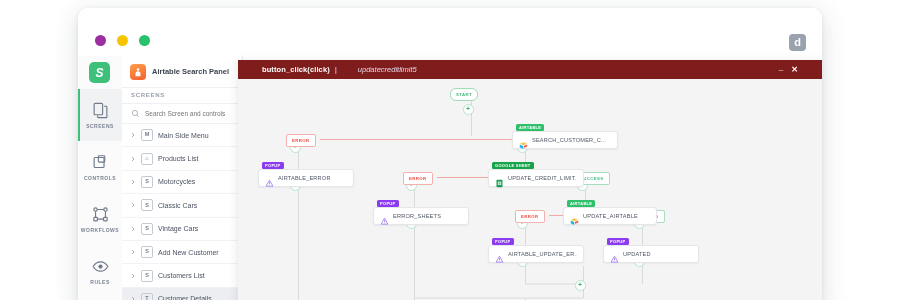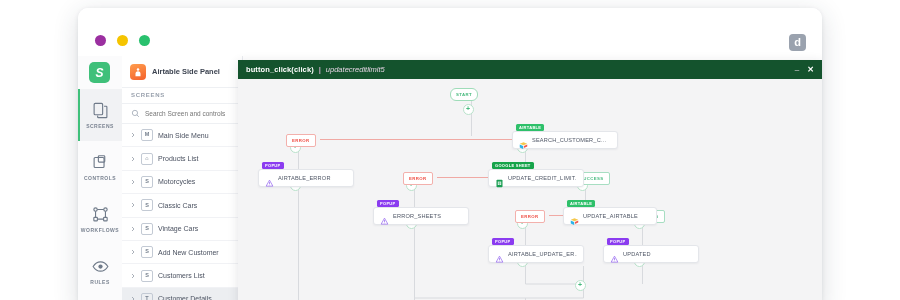--- a/index.html
+++ b/index.html
@@ -99,26 +99,26 @@
   }
   .tlabel{font-size:7px;color:#4a5160;white-space:nowrap;}
 
   
   .modal{
     position:absolute;left:160px;top:52px;width:584px;height:248px;
     background:#f4f4f5;overflow:hidden;
     box-shadow:0 2px 10px rgba(30,35,50,.12);
   }
   .modal-bar{
-    height:19px;background:#14532d;display:flex;align-items:center;
-    padding:0 8px;
+    height:19px;background:#7f1d1d;display:flex;align-items:center;
+    padding:0 24px;
   }
   .modal-title{font-size:7.5px;font-weight:700;color:#ffffff;letter-spacing:.1px;}
   .modal-sep{font-size:7.5px;color:#c8a9c6;margin:0 5px;font-weight:700;}
-  .modal-sub{font-size:7.5px;color:#e3d3e2;font-style:italic;}
+  .modal-sub{font-size:7.5px;color:#e3d3e2;font-style:italic;margin-left:16px;}
   .modal-actions{margin-left:auto;display:flex;align-items:center;gap:8px;}
   .mini{font-size:8px;color:#e9dbe8;line-height:1;cursor:pointer;}
   .mclose{font-size:8px;color:#ffffff;line-height:1;cursor:pointer;font-weight:700;}
 
   
   .canvas{position:relative;width:584px;height:229px;background:#f4f4f5;overflow:hidden;}
   .canvas svg.links{position:absolute;left:0;top:0;width:584px;height:229px;}
 
   .node{
     position:absolute;background:#ffffff;border:1px solid #e4e6ea;border-radius:3px;
@@ -222,21 +222,21 @@
     </div>
 
     <div class="panel">
       <div class="app-head">
         <span class="app-ico">
           <svg viewBox="0 0 24 24" fill="#ffffff">
             <circle cx="12" cy="6" r="3"></circle>
             <path d="M6 22v-6a6 6 0 0 1 12 0v6z"></path>
           </svg>
         </span>
-        <span class="app-title">Airtable Side Panel</span>
+        <span class="app-title">Airtable Search Panel</span>
       </div>
 
       <div class="panel-sec">SCREENS</div>
 
       <div class="search">
         <span>
           <svg viewBox="0 0 24 24" fill="none" stroke="currentColor" stroke-width="2.4">
             <circle cx="10.5" cy="10.5" r="7"></circle>
               <path d="M15.6 15.6L21 21"></path>
           </svg>

